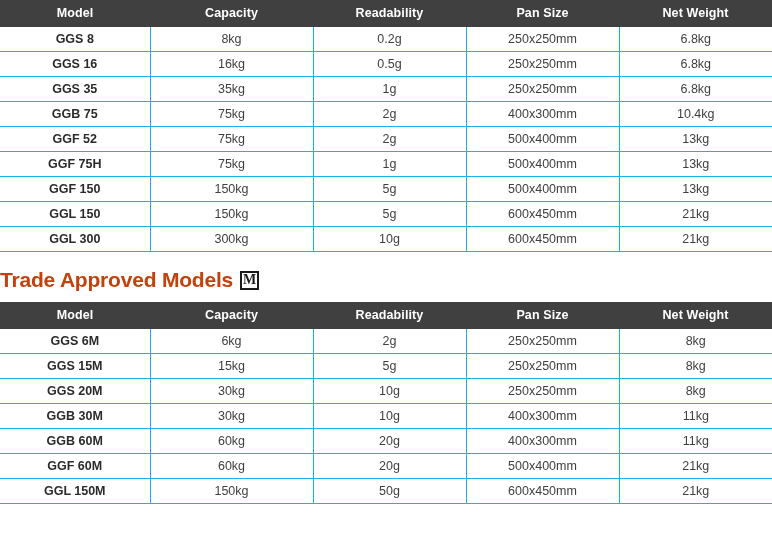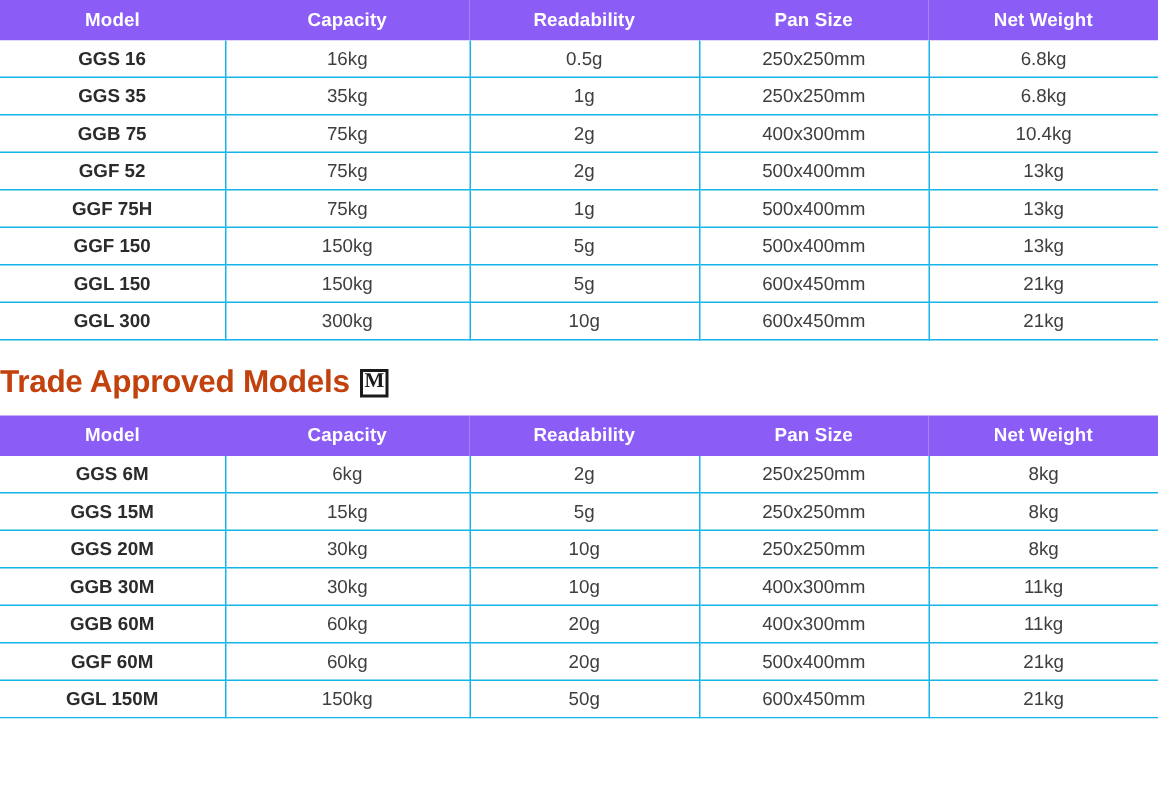--- a/index.html
+++ b/index.html
@@ -17,21 +17,21 @@
     border-collapse: collapse;
     table-layout: fixed;
   }
   .spec-table col.c-model    { width: 150px; }
   .spec-table col.c-capacity { width: 163px; }
   .spec-table col.c-read     { width: 153px; }
   .spec-table col.c-pan      { width: 153px; }
   .spec-table col.c-net      { width: 153px; }
 
   .spec-table thead th {
-    background: #8b5cf6;
+    background: #404040;
     color: #ffffff;
     font-size: 12.5px;
     font-weight: bold;
     text-align: center;
     padding: 6px 4px 7px 4px;
     border: none;
     letter-spacing: 0.1px;
   }
 
   .spec-table tbody td {
@@ -98,20 +98,27 @@
       <tr>
         <th>Model</th>
         <th>Capacity</th>
         <th>Readability</th>
         <th>Pan Size</th>
         <th>Net Weight</th>
       </tr>
     </thead>
     <tbody>
       <tr>
+        <td class="model">GGS 8</td>
+        <td>8kg</td>
+        <td>0.2g</td>
+        <td>250x250mm</td>
+        <td>6.8kg</td>
+      </tr>
+      <tr>
         <td class="model">GGS 16</td>
         <td>16kg</td>
         <td>0.5g</td>
         <td>250x250mm</td>
         <td>6.8kg</td>
       </tr>
       <tr>
         <td class="model">GGS 35</td>
         <td>35kg</td>
         <td>1g</td>

